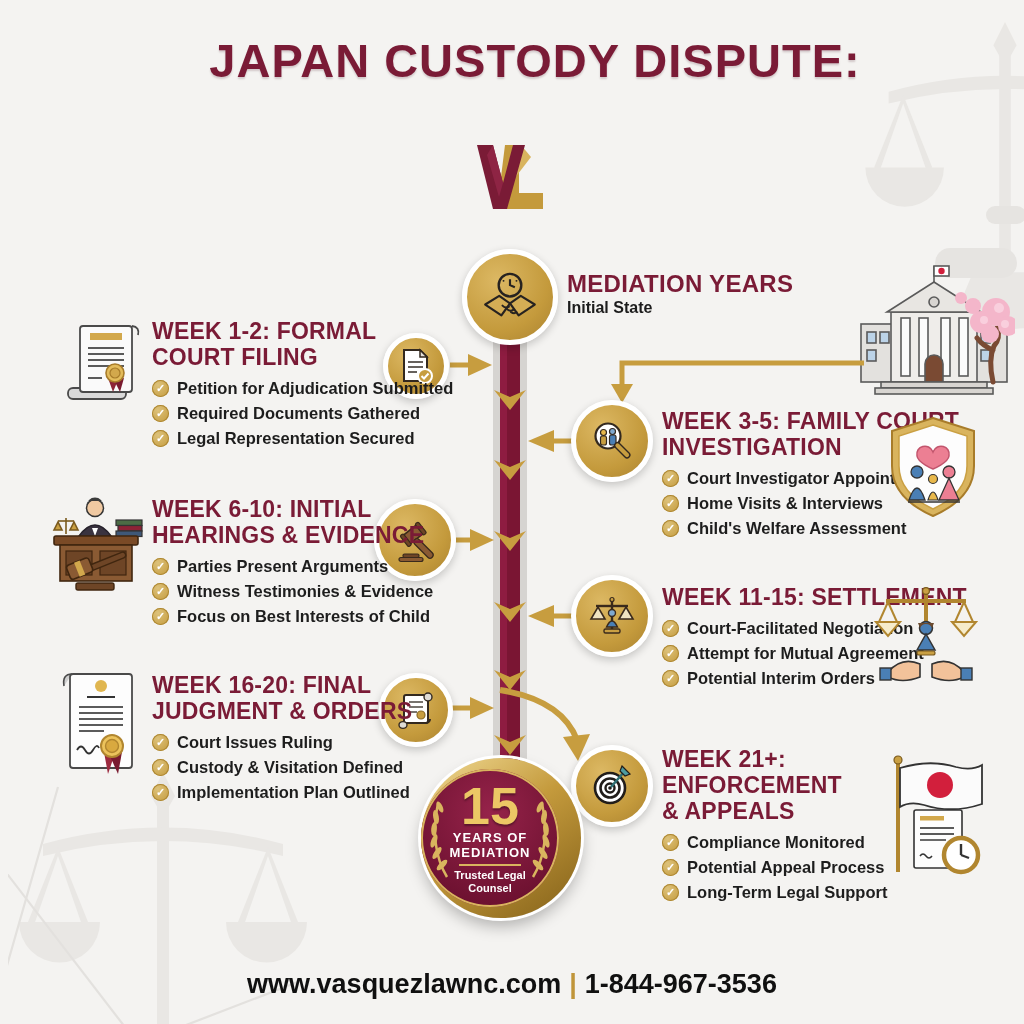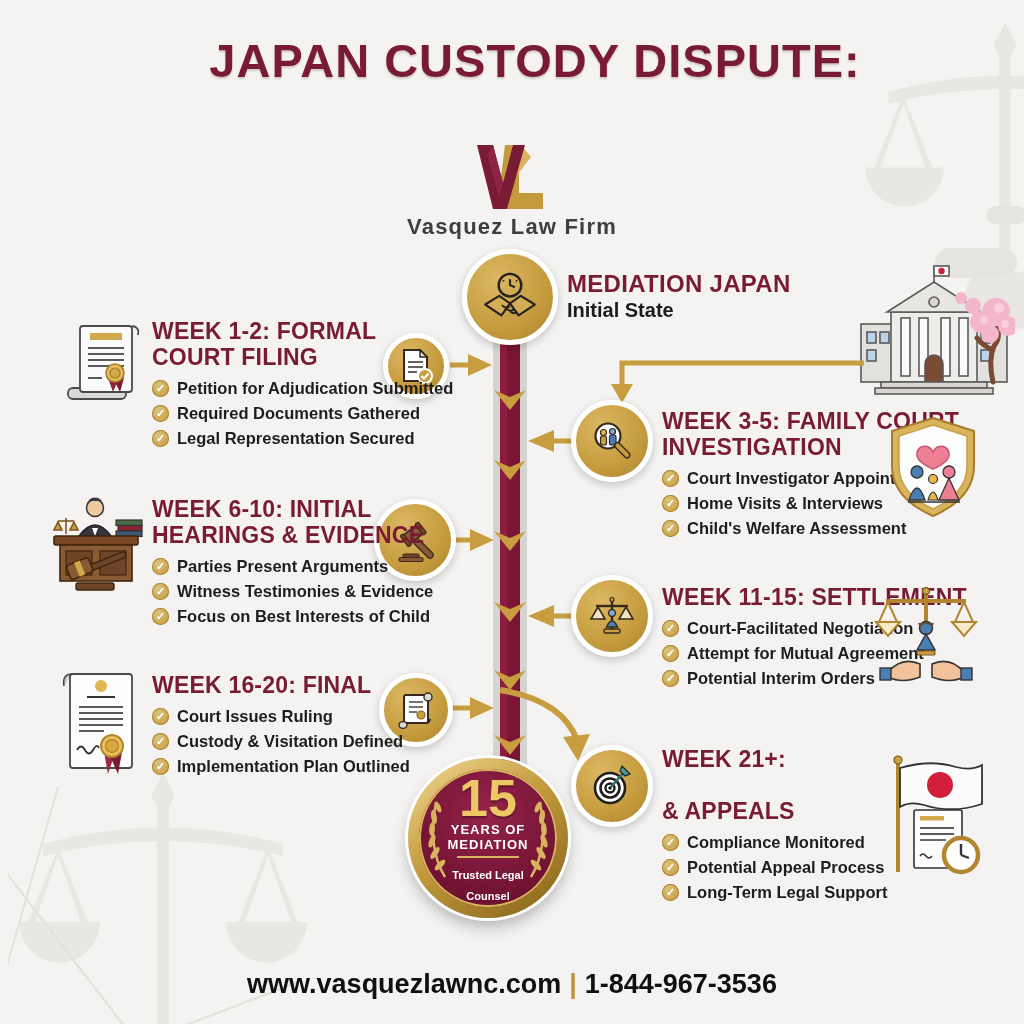--- a/index.html
+++ b/index.html
@@ -7,48 +7,48 @@
           overflow:hidden;font-family:"Liberation Sans",sans-serif;}
   .abs{position:absolute;}
   
   .title{position:absolute;top:34px;left:0;right:0;text-align:center;color:#7a1b36;
          font-size:47px;font-weight:800;line-height:54px;letter-spacing:1px;
          text-shadow:0 2px 2px rgba(60,10,25,.18);padding-left:46px;}
   .firm{position:absolute;top:214px;left:0;right:0;text-align:center;color:#3d3d42;
         font-size:22px;font-weight:700;letter-spacing:1.2px;}
   
   .start-title{position:absolute;left:567px;top:270px;color:#7a1b36;font-size:24px;font-weight:800;letter-spacing:.3px;}
-  .start-sub{position:absolute;left:567px;top:299px;color:#1c1c1c;font-size:20px;font-weight:600;}
+  .start-sub{position:absolute;left:567px;top:299px;color:#1c1c1c;font-size:16px;font-weight:600;}
   
   .node{position:absolute;border-radius:50%;border:5px solid #fff;
         background:radial-gradient(circle at 35% 30%,#dcb863,#c49a3c 62%,#aa8230 100%);
         box-shadow:0 3px 8px rgba(0,0,0,.20);display:flex;align-items:center;justify-content:center;}
   
   .m-title{color:#7a1b36;font-weight:800;font-size:23px;line-height:26px;letter-spacing:.2px;margin:0 0 9px 0;}
   .m-items{list-style:none;margin:0;padding:0;}
   .m-items li{display:flex;align-items:center;gap:8px;font-size:16.5px;font-weight:600;
               color:#1d1d1d;line-height:19px;margin-bottom:6px;white-space:nowrap;}
   .chk{width:17px;height:17px;border-radius:50%;flex:0 0 17px;
        background:radial-gradient(circle at 35% 30%,#ddc27b,#c49a3c);
        box-shadow:inset 0 0 0 1px #ad8732;color:#fff;font-size:11px;font-weight:700;
        display:flex;align-items:center;justify-content:center;}
   
-  .badge{position:absolute;left:408px;top:758px;width:160px;height:160px;border-radius:50%;
+  .badge{position:absolute;left:421px;top:758px;width:160px;height:160px;border-radius:50%;
          background:linear-gradient(145deg,#f2dc97,#c49a3c 45%,#8f6b1f 90%);
          box-shadow:0 0 0 3px #ffffff,0 8px 16px rgba(0,0,0,.28);
-         display:flex;align-items:center;justify-content:center;}
+         display:flex;align-items:center;justify-content:flex-start;}
   .badge-in{width:138px;height:138px;border-radius:50%;position:relative;
             background:radial-gradient(circle at 50% 32%,#96234a,#6d1130 78%);
             box-shadow:inset 0 0 0 2px #d9b45e;display:flex;flex-direction:column;
             align-items:center;justify-content:center;text-align:center;color:#fff;}
   .badge-num{font-size:52px;font-weight:800;line-height:48px;color:#ecc765;
              text-shadow:0 2px 2px rgba(0,0,0,.35);}
   .badge-line{font-size:13px;font-weight:800;letter-spacing:1px;line-height:15px;}
   .badge-div{width:62px;height:2px;background:#d9b45e;margin:4px 0 3px;}
-  .badge-sub{font-size:11px;font-weight:600;line-height:13px;margin-top:8px;}
+  .badge-sub{font-size:11px;font-weight:600;line-height:13px;}
   .laurel{position:absolute;top:30px;width:26px;height:82px;}
   .laurel.l{left:4px;}
   .laurel.r{right:4px;transform:scaleX(-1);}
   
   .cta{position:absolute;left:296px;top:921px;width:434px;height:47px;border-radius:26px;
        background:linear-gradient(180deg,#9a2550,#6d0f2c);border:3px solid #cfa254;
        box-shadow:0 5px 12px rgba(0,0,0,.25);color:#fff;font-family:"Liberation Sans",sans-serif;
        font-size:22px;font-weight:800;letter-spacing:.6px;cursor:pointer;}
   .footer{position:absolute;top:969px;left:0;right:0;text-align:center;font-size:27px;font-weight:800;color:#101010;}
   .footer .sep{color:#c0953a;padding:0 8px;}
@@ -134,21 +134,20 @@
   <div class="title">
     <span>JAPAN CUSTODY DISPUTE:</span><br>
   </div>
 
   <svg class="abs" style="left:459px;top:143px;" width="106" height="70" viewBox="0 0 106 70">
     <polygon points="46,2 60,2 60,50 84,50 84,66 38,66" fill="#c49a3c"></polygon>
     <polygon points="62,2 72,14 52,40" fill="#d9b45e"></polygon>
     <polygon points="18,2 34,2 44,40 54,2 66,2 48,66 34,66" fill="#7a1b36"></polygon>
     <polygon points="34,2 44,40 40,54 28,12" fill="#8e2444"></polygon>
   </svg>
-  <div class="firm">Vasquez Law Firm</div>
 
   <svg class="abs" style="left:0;top:0;" width="1024" height="1024" viewBox="0 0 1024 1024" pointer-events="none">
 
     <rect x="493" y="338" width="34" height="434" rx="2" fill="#d6d4d1"></rect>
     <rect x="500" y="338" width="20" height="434" fill="#7a1533"></rect>
     <rect x="500" y="338" width="7" height="434" fill="#8e1c41"></rect>
 
     <g fill="#c79d3f">
       <path d="M494 390 L510 410 L526 390 L510 397 Z"></path>
       <path d="M494 460 L510 480 L526 460 L510 467 Z"></path>
@@ -185,21 +184,21 @@
     <svg width="56" height="54" viewBox="0 0 52 50">
       <circle cx="26" cy="14" r="10.5" fill="none" stroke="#262220" stroke-width="2.2"></circle>
       <path d="M26 8.5 V14 L30.5 16" fill="none" stroke="#262220" stroke-width="2"></path>
       <circle cx="20" cy="10" r="0.9" fill="#262220"></circle>
         <circle cx="32" cy="10" r="0.9" fill="#262220"></circle>
       <polygon points="3,32 16,24 26,31 18,42" fill="#d4ad55" stroke="#262220" stroke-width="2" stroke-linejoin="round"></polygon>
       <polygon points="49,32 36,24 26,31 34,42" fill="#d4ad55" stroke="#262220" stroke-width="2" stroke-linejoin="round"></polygon>
       <path d="M19 33 q3 3 6 1 M23 36 q3 3 6 1 M27 39 q3 2 5 0" fill="none" stroke="#262220" stroke-width="1.8" stroke-linecap="round"></path>
     </svg>
   </div>
-  <div class="start-title">MEDIATION JAPAN</div>
+  <div class="start-title">MEDIATION YEARS</div>
   <div class="start-sub">Initial State</div>
 
   <div class="node" style="left:383px;top:333px;width:56px;height:56px;">
     <svg width="36" height="38" viewBox="0 0 36 38">
       <path d="M6 3 h16 l7 7 v24 h-23 z" fill="#fff" stroke="#33291f" stroke-width="2"></path>
       <path d="M22 3 l7 7 h-7 z" fill="#e4e0da" stroke="#33291f" stroke-width="1.5"></path>
       <line x1="10" y1="15" x2="25" y2="15" stroke="#55504a" stroke-width="1.8"></line>
       <line x1="10" y1="20" x2="25" y2="20" stroke="#55504a" stroke-width="1.8"></line>
       <line x1="10" y1="25" x2="19" y2="25" stroke="#55504a" stroke-width="1.8"></line>
       <circle cx="27" cy="29" r="7" fill="#c79d3f" stroke="#fff" stroke-width="2"></circle>
@@ -419,20 +418,21 @@
     <rect x="43" y="71" width="18" height="4" rx="2" fill="#caa043" stroke="#7a5a1e" stroke-width="1.2"></rect>
     <path d="M14 92 Q28 76 46 84 L46 97 Q28 104 14 97 Z" fill="#f2c29a" stroke="#333" stroke-width="1.6"></path>
     <rect x="6" y="88" width="11" height="12" fill="#4a7fb5" stroke="#333" stroke-width="1.4"></rect>
     <path d="M90 92 Q76 76 58 84 L58 97 Q76 104 90 97 Z" fill="#f2c29a" stroke="#333" stroke-width="1.6"></path>
     <rect x="87" y="88" width="11" height="12" fill="#4a7fb5" stroke="#333" stroke-width="1.4"></rect>
   </svg>
 
   <div class="abs" style="left:152px;top:672px;">
     <h3 class="m-title">
       <span>WEEK 16-20: FINAL</span><br>
+      <span>JUDGMENT &amp; ORDERS</span>
     </h3>
     <ul class="m-items">
       <li>
           <span class="chk">✓</span>
           <span>Court Issues Ruling</span>
         </li>
       <li>
           <span class="chk">✓</span>
           <span>Custody &amp; Visitation Defined</span>
         </li>
@@ -455,21 +455,21 @@
     <path d="M25 84 q4 -7 8 0 t8 0 t6 -2" fill="none" stroke="#333" stroke-width="1.8"></path>
     <polygon points="52,86 56,108 62,90" fill="#9c2a3f"></polygon>
     <polygon points="58,90 66,108 70,86" fill="#7a1b30"></polygon>
     <circle cx="60" cy="80" r="11" fill="#ecc35c" stroke="#b1862f" stroke-width="2"></circle>
     <circle cx="60" cy="80" r="6.5" fill="#d9a93f" stroke="#b1862f" stroke-width="1.4"></circle>
   </svg>
 
   <div class="abs" style="left:662px;top:746px;">
     <h3 class="m-title">
       <span>WEEK 21+:</span><br>
-      <br>
+      <span>ENFORCEMENT</span><br>
       <span>&amp; APPEALS</span>
     </h3>
     <ul class="m-items">
       <li>
           <span class="chk">✓</span>
           <span>Compliance Monitored</span>
         </li>
       <li>
           <span class="chk">✓</span>
           <span>Potential Appeal Process</span>

